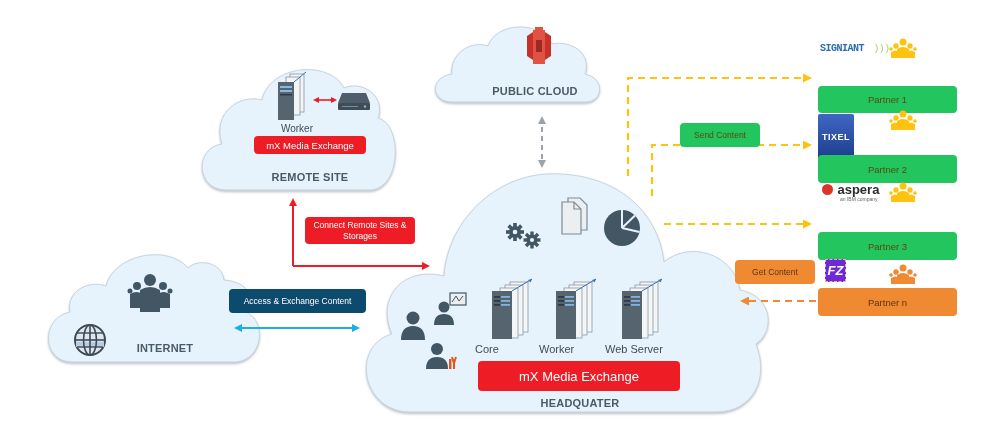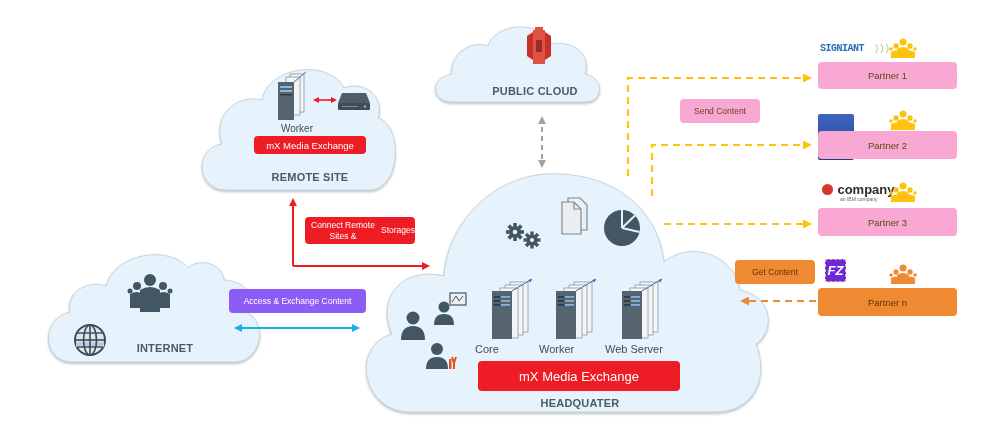--- a/index.html
+++ b/index.html
@@ -2,23 +2,23 @@
 <html><head>
 <meta charset="utf-8">
 <style>
   html, body { margin:0; padding:0; background:#ffffff; }
   body { width:1000px; height:438px; position:relative; overflow:hidden; font-family:"Liberation Sans", sans-serif; }
   #diagram { position:absolute; left:0; top:0; width:1000px; height:438px; }
   .abs { position:absolute; }
   .cloud-label { position:absolute; font-weight:bold; color:#4a5a66; font-size:11px; letter-spacing:0.2px; text-align:center; }
   .pill { position:absolute; border-radius:4px; display:flex; align-items:center; justify-content:center; text-align:center; }
   .pill-red { background:#ee1c25; color:#fff; }
-  .pill-yellow { background:#f9a8d4; color:#5a4a10; }
+  .pill-yellow { background:#22c55e; color:#5a4a10;margin-top:24px; }
   .pill-orange { background:#f08a32; color:#5a3410; }
-  .pill-blue { background:#8b5cf6; color:#fff; }
+  .pill-blue { background:#0c4a6e; color:#fff; }
   .server-label { position:absolute; font-size:11px; color:#3f4d58; width:70px; }
 </style>
 </head>
 <body>
 
 <div id="diagram">
 
   <svg class="abs" style="left:0;top:0" width="1000" height="438" viewBox="0 0 1000 438">
     <defs>
       <filter id="sh" x="-10%" y="-10%" width="120%" height="130%">
@@ -212,42 +212,42 @@
 
   <div class="abs" style="left:272px;top:123px;font-size:10px;color:#3f4d58;width:50px;text-align:center;">Worker</div>
   <div class="pill pill-red" style="left:254px;top:136px;width:112px;height:18px;font-size:9.5px;">mX Media Exchange</div>
   <div class="cloud-label" style="left:240px;top:171px;width:140px;">REMOTE SITE</div>
 
   <div class="cloud-label" style="left:110px;top:342px;width:110px;">INTERNET</div>
 
   <div class="pill pill-red" style="left:478px;top:361px;width:202px;height:30px;font-size:13px;">mX Media Exchange</div>
   <div class="cloud-label" style="left:505px;top:397px;width:150px;">HEADQUATER</div>
 
-  <div class="pill pill-red" style="left:305px;top:217px;width:110px;height:27px;font-size:8.5px;line-height:11px;">
+  <div class="pill pill-red" style="left:305px;top:217px;width:110px;height:27px;font-size:8.5px;line-height:11px;flex-direction:column;">
     <span>Connect Remote Sites &amp;</span>
     <span>Storages</span>
   </div>
   <div class="pill pill-blue" style="left:229px;top:289px;width:137px;height:24px;font-size:8.5px;">Access &amp; Exchange Content</div>
   <div class="pill pill-orange" style="left:735px;top:260px;width:80px;height:24px;font-size:8.5px;">Get Content</div>
   <div class="pill pill-yellow" style="left:680px;top:99px;width:80px;height:24px;font-size:8.5px;">Send Content</div>
 
   <div id="partners">
 
     <div class="abs" style="left:820px;top:38px;font-family:Liberation Mono, monospace;">
       <span style="font-size:10px;font-weight:bold;color:#2a6db5;letter-spacing:-0.5px;">SIGNIANT</span>
       <span style="color:#9ecf6a;font-size:9px;">)))</span>
     </div>
     <div class="pill pill-yellow" style="left:818px;top:62px;width:139px;height:27px;font-size:9.5px;">Partner 1</div>
 
     <div class="abs" style="left:818px;top:114px;background:linear-gradient(#3f67c2,#1c3c8c);color:#fff;font-size:9px;font-weight:bold;padding:18px 4px;border-radius:2px;letter-spacing:0.5px;">TIXEL</div>
     <div class="pill pill-yellow" style="left:818px;top:131px;width:139px;height:28px;font-size:9.5px;">Partner 2</div>
 
     <div class="abs" style="left:822px;top:180px;">
       <span style="display:inline-block;width:11px;height:11px;border-radius:50%;background:#d9352a;vertical-align:middle;"></span>
-      <span style="font-size:13px;font-weight:bold;color:#2b2b2b;vertical-align:middle;">company</span>
+      <span style="font-size:13px;font-weight:bold;color:#2b2b2b;vertical-align:middle;">aspera</span>
       <div style="font-size:5px;color:#666;margin-left:18px;margin-top:-2px;">an IBM company</div>
     </div>
     <div class="pill pill-yellow" style="left:818px;top:208px;width:139px;height:28px;font-size:9.5px;">Partner 3</div>
 
     <div class="abs" style="left:825px;top:259px;width:21px;height:23px;background:#6d28d9;color:#fff;font-weight:bold;font-style:italic;font-size:13px;display:flex;align-items:center;justify-content:center;border:1px dashed #f0b0b0;box-sizing:border-box;">FZ</div>
     <div class="pill pill-orange" style="left:818px;top:288px;width:139px;height:28px;font-size:9.5px;">Partner n</div>
 
     <svg class="abs" style="left:888px;top:38px" width="30" height="22">
         <use href="#pgrp-yel"></use>
       </svg>

